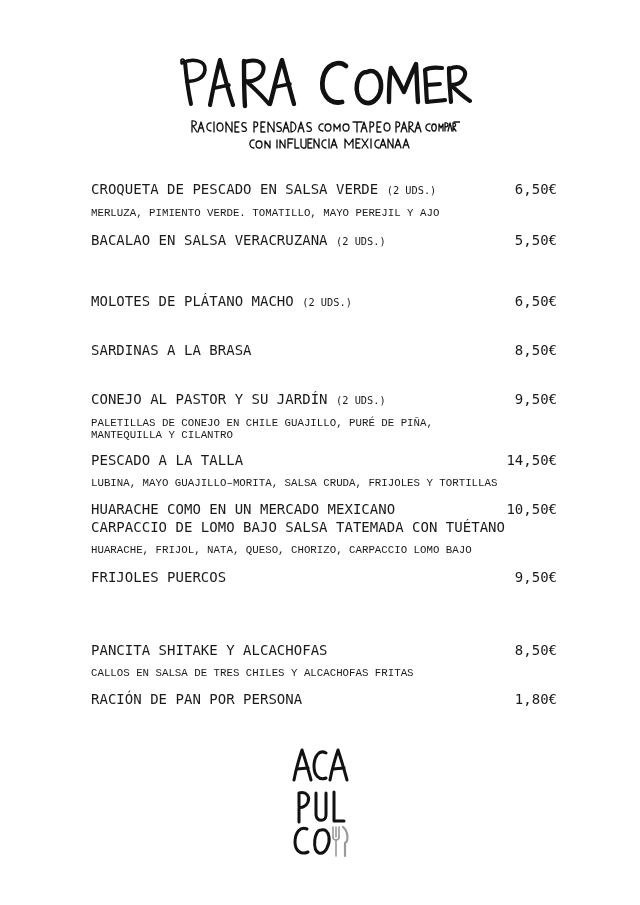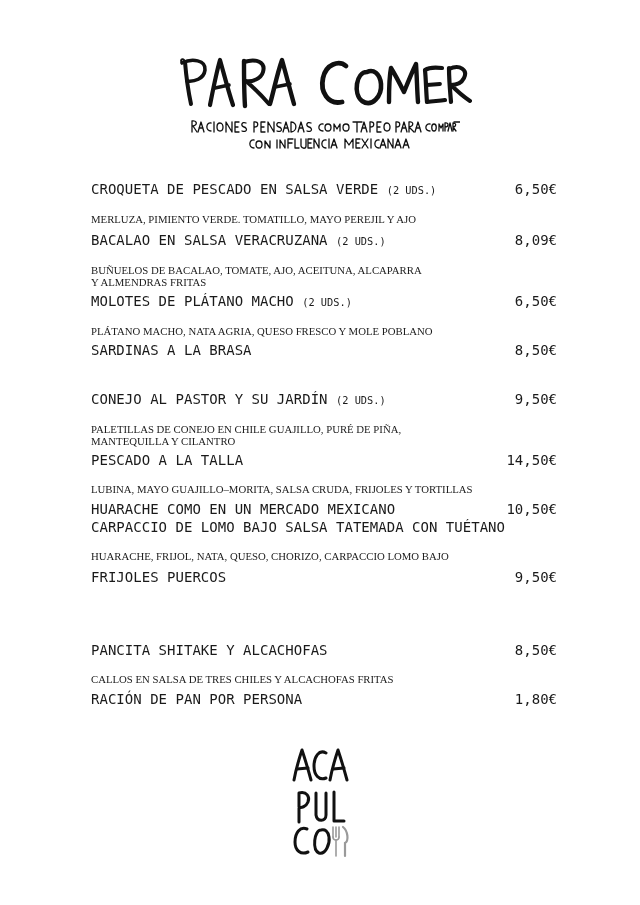--- a/index.html
+++ b/index.html
@@ -10,23 +10,23 @@
   .item { position: absolute; left: 91px; width: 466px; }
   .item-title {
     font-family: "DejaVu Sans Mono", monospace;
     font-size: 14px; line-height: 18px; letter-spacing: 0.02px;
     color: #1a1a1a; white-space: pre; display: block;
   }
   .item-title .uds {
     font-size: 10.3px; letter-spacing: 0px;
   }
   .item-desc {
-    font-family: Liberation Serif, serif;
+    font-family: Liberation Mono, monospace;
     font-size: 10.75px; line-height: 12px; color: #1a1a1a;
-    white-space: pre; margin-top: 14px; display: block;
+    white-space: pre; margin-top: 8px; display: block;
   }
   .price {
     position: absolute; right: 0; top: 0;
     font-family: "DejaVu Sans Mono", monospace;
     font-size: 14px; line-height: 18px; color: #1a1a1a; text-align: right;
   }
   .sr { position: absolute; width: 1px; height: 1px; overflow: hidden; clip: rect(0 0 0 0); }
 </style>
 </head>
 <body>
@@ -143,29 +143,26 @@
   <div>
 
     <div class="item" style="top:180px;">
       <span class="item-title"><span>CROQUETA DE PESCADO EN SALSA VERDE</span> <span class="uds">(2 UDS.)</span></span>
       <span class="price">6,50€</span>
       <span class="item-desc"><span>MERLUZA, PIMIENTO VERDE. TOMATILLO, MAYO PEREJIL Y AJO</span></span>
     </div>
 
     <div class="item" style="top:231px;">
       <span class="item-title"><span>BACALAO EN SALSA VERACRUZANA</span> <span class="uds">(2 UDS.)</span></span>
-      <span class="price">8,09€</span>
-      <span class="item-desc"><span>BUÑUELOS DE BACALAO, TOMATE, AJO, ACEITUNA, ALCAPARRA</span>
-<span>Y ALMENDRAS FRITAS</span></span>
+      <span class="price">5,50€</span>
     </div>
 
     <div class="item" style="top:292px;">
       <span class="item-title"><span>MOLOTES DE PLÁTANO MACHO</span> <span class="uds">(2 UDS.)</span></span>
       <span class="price">6,50€</span>
-      <span class="item-desc"><span>PLÁTANO MACHO, NATA AGRIA, QUESO FRESCO Y MOLE POBLANO</span></span>
     </div>
 
     <div class="item" style="top:341px;">
       <span class="item-title"><span>SARDINAS A LA BRASA</span></span>
       <span class="price">8,50€</span>
     </div>
 
     <div class="item" style="top:390px;">
       <span class="item-title"><span>CONEJO AL PASTOR Y SU JARDÍN</span> <span class="uds">(2 UDS.)</span></span>
       <span class="price">9,50€</span>

